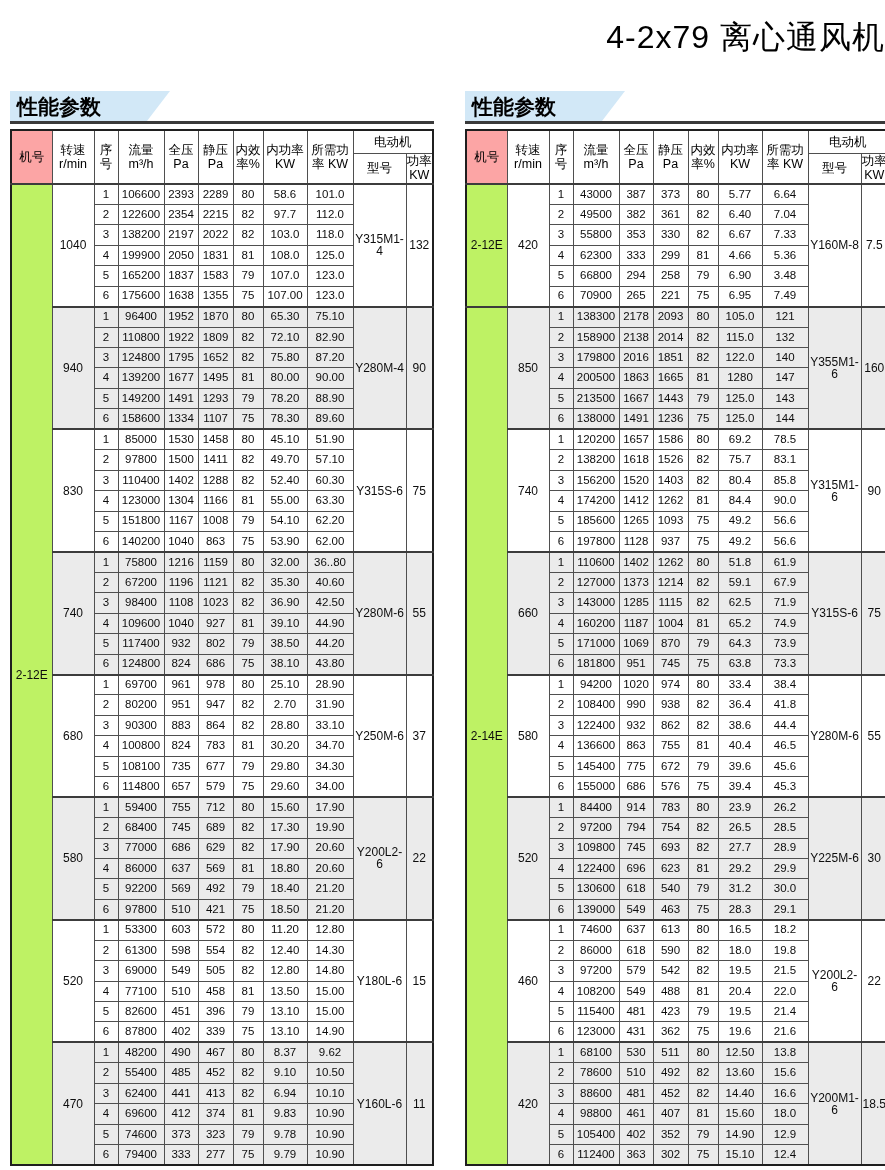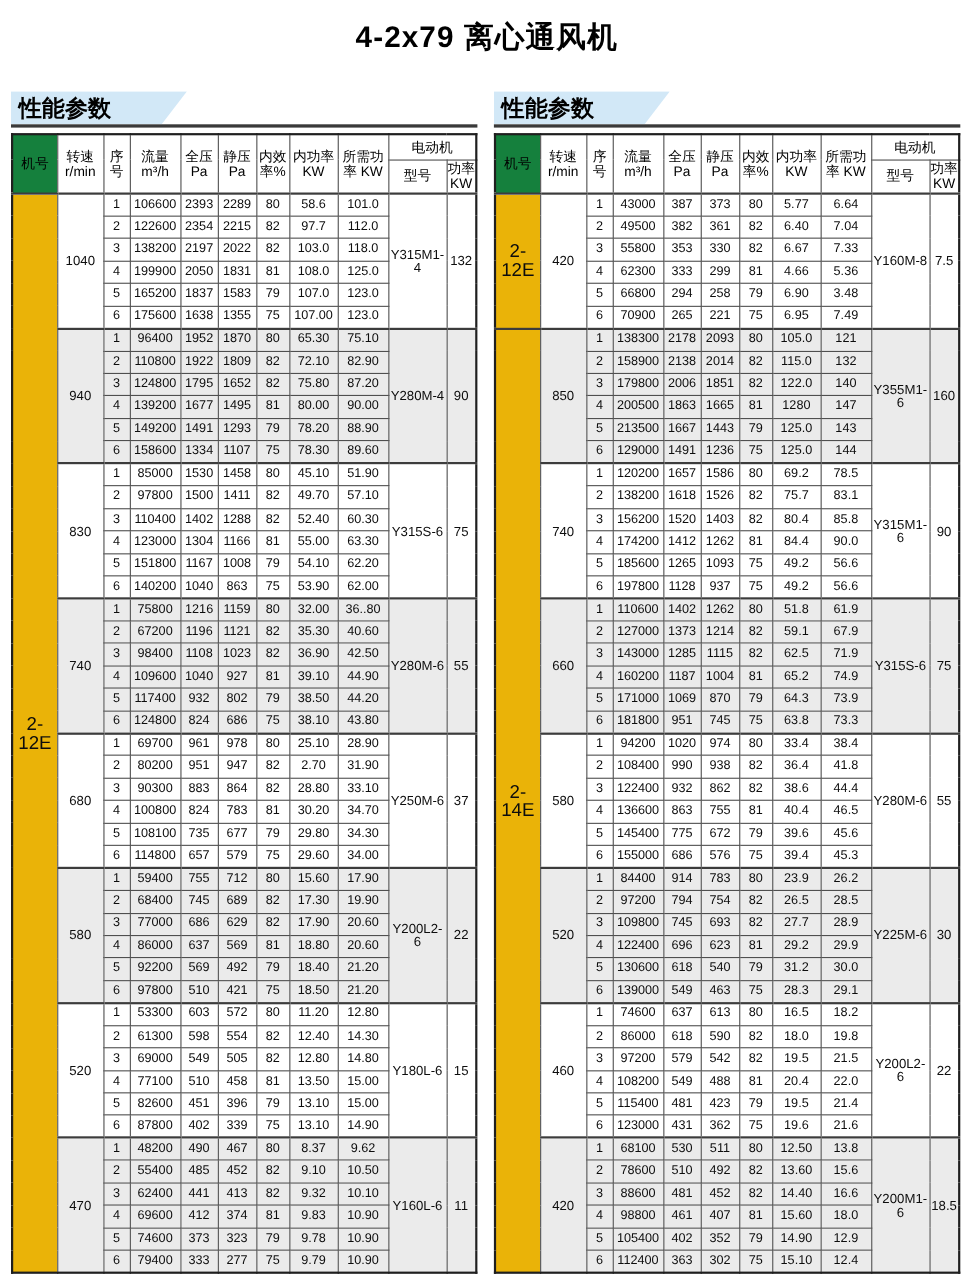--- a/index.html
+++ b/index.html
@@ -6,29 +6,29 @@
   html, body { margin: 0; padding: 0; }
   body {
     width: 885px; height: 1170px;
     background: #ffffff;
     font-family: "Liberation Sans", "DejaVu Sans", sans-serif;
     color: #111;
     overflow: hidden;
   }
   h1.page-title {
     margin: 16px 0 0 0;
-    text-align: center;
-    font-size: 27px;
-    font-weight: bold;
+    text-align: right;
+    font-size: 32px;
+    font-weight: normal;
     letter-spacing: 1px;
     color: #000;
   }
   .panels {
     display: flex;
-    gap: 15px;
+    gap: 31px;
     padding: 0 9px 0 10px;
     margin-top: 31px;
   }
   .panel { width: 424px; }
   .ribbon-wrap {
     position: relative;
     height: 33px;
     border-bottom: 3px solid #3a3a3a;
   }
   .ribbon {
@@ -65,30 +65,30 @@
   .spec-table thead tr.h-top { height: 23px; }
   .spec-table thead tr.h-sub { height: 31px; }
   .spec-table th {
     font-weight: normal;
     font-size: 12.5px;
     line-height: 1.12;
     white-space: pre-line;
     background: #ffffff;
     color: #000;
   }
-  .spec-table th.th-jihao { background: #15803d; }
+  .spec-table th.th-jihao { background: #fca5a5; }
   .spec-table td {
     height: 20.45px;
     font-size: 11.5px;
     line-height: 1;
     color: #0d0d0d;
   }
   td.jihao {
-    background: #eab308;
-    font-size: 17px;
+    background: #bef264;
+    font-size: 12px;
   }
   td.speed, td.motor-model, td.motor-power { font-size: 12px; }
   td.shade { background: #ebebeb; }
   tr.group-start td { border-top: 2px solid #3c3c3c; }
 </style>
 </head>
 <body>
 
 <h1 class="page-title">4-2x79 离心通风机</h1>
 
@@ -561,21 +561,21 @@
             <td class="num shade">82</td>
             <td class="num shade">9.10</td>
             <td class="num shade">10.50</td>
           </tr>
           <tr>
             <td class="num shade">3</td>
             <td class="num shade">62400</td>
             <td class="num shade">441</td>
             <td class="num shade">413</td>
             <td class="num shade">82</td>
-            <td class="num shade">9.32</td>
+            <td class="num shade">6.94</td>
             <td class="num shade">10.10</td>
           </tr>
           <tr>
             <td class="num shade">4</td>
             <td class="num shade">69600</td>
             <td class="num shade">412</td>
             <td class="num shade">374</td>
             <td class="num shade">81</td>
             <td class="num shade">9.83</td>
             <td class="num shade">10.90</td>
@@ -725,21 +725,21 @@
             <td class="num shade">158900</td>
             <td class="num shade">2138</td>
             <td class="num shade">2014</td>
             <td class="num shade">82</td>
             <td class="num shade">115.0</td>
             <td class="num shade">132</td>
           </tr>
           <tr>
             <td class="num shade">3</td>
             <td class="num shade">179800</td>
-            <td class="num shade">2006</td>
+            <td class="num shade">2016</td>
             <td class="num shade">1851</td>
             <td class="num shade">82</td>
             <td class="num shade">122.0</td>
             <td class="num shade">140</td>
           </tr>
           <tr>
             <td class="num shade">4</td>
             <td class="num shade">200500</td>
             <td class="num shade">1863</td>
             <td class="num shade">1665</td>
@@ -751,21 +751,21 @@
             <td class="num shade">5</td>
             <td class="num shade">213500</td>
             <td class="num shade">1667</td>
             <td class="num shade">1443</td>
             <td class="num shade">79</td>
             <td class="num shade">125.0</td>
             <td class="num shade">143</td>
           </tr>
           <tr>
             <td class="num shade">6</td>
-            <td class="num shade">129000</td>
+            <td class="num shade">138000</td>
             <td class="num shade">1491</td>
             <td class="num shade">1236</td>
             <td class="num shade">75</td>
             <td class="num shade">125.0</td>
             <td class="num shade">144</td>
           </tr>
           <tr class="group-start">
             <td class="speed" rowspan="6">740</td>
             <td class="num">1</td>
             <td class="num">120200</td>

